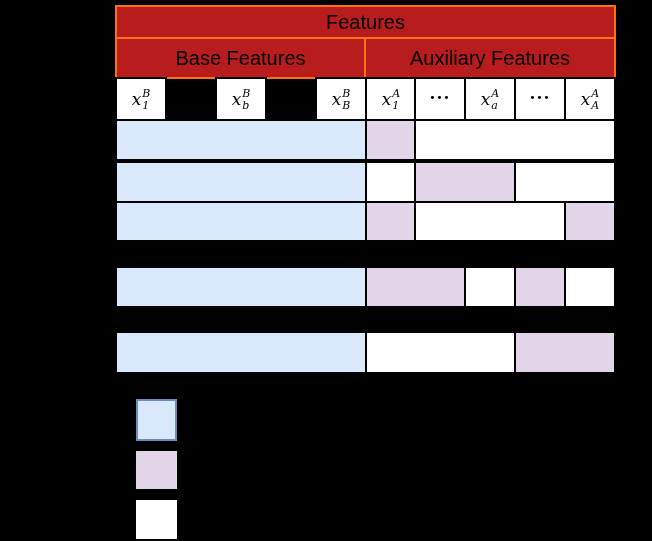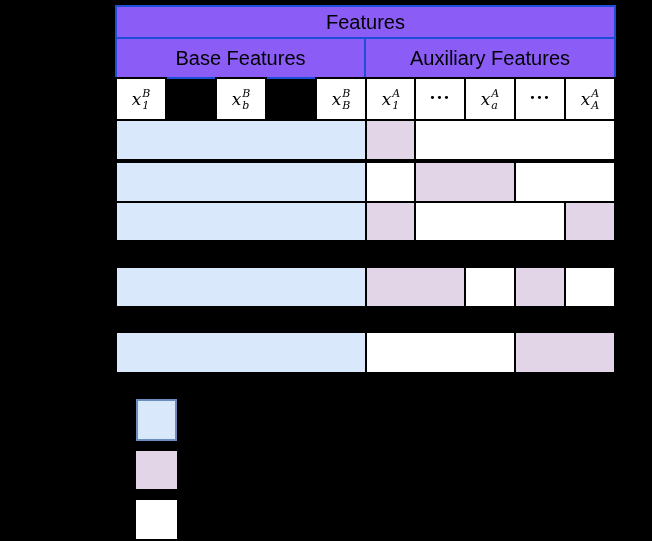--- a/index.html
+++ b/index.html
@@ -1,19 +1,19 @@
 <!DOCTYPE html>
 <html><head>
 <meta charset="utf-8">
 <style>
   html,body{margin:0;padding:0;background:#000;}
   #stage{position:relative;width:652px;height:541px;background:#000;overflow:hidden;
          font-family:"Liberation Sans",sans-serif;color:#000;}
   #tableWrap{position:absolute;left:115px;top:5px;width:502px;height:372px;}
-  .box{position:absolute;box-sizing:border-box;border:2px solid #1d4ed8;background:#8b5cf6;
+  .box{position:absolute;box-sizing:border-box;border:2px solid #f97316;background:#b91c1c;
        display:flex;align-items:center;justify-content:center;}
   .hdr-label{font-size:20px;line-height:1;color:#000;white-space:nowrap;}
   #featuresBox{left:0;top:0;width:501px;height:34px;}
   #groupRow{position:absolute;left:0;top:32px;width:501px;height:42px;}
   .base-group{left:0;top:0;width:251px;height:42px;}
   .aux-group{left:249px;top:0;width:252px;height:42px;}
   #colHdrRow{position:absolute;left:0;top:72px;width:501px;height:44px;}
   #bodyRows{position:absolute;left:0;top:0;width:501px;height:372px;}
   .row{position:absolute;left:0;width:501px;}
   .cell{position:absolute;top:0;height:100%;box-sizing:border-box;border:2px solid #000;

